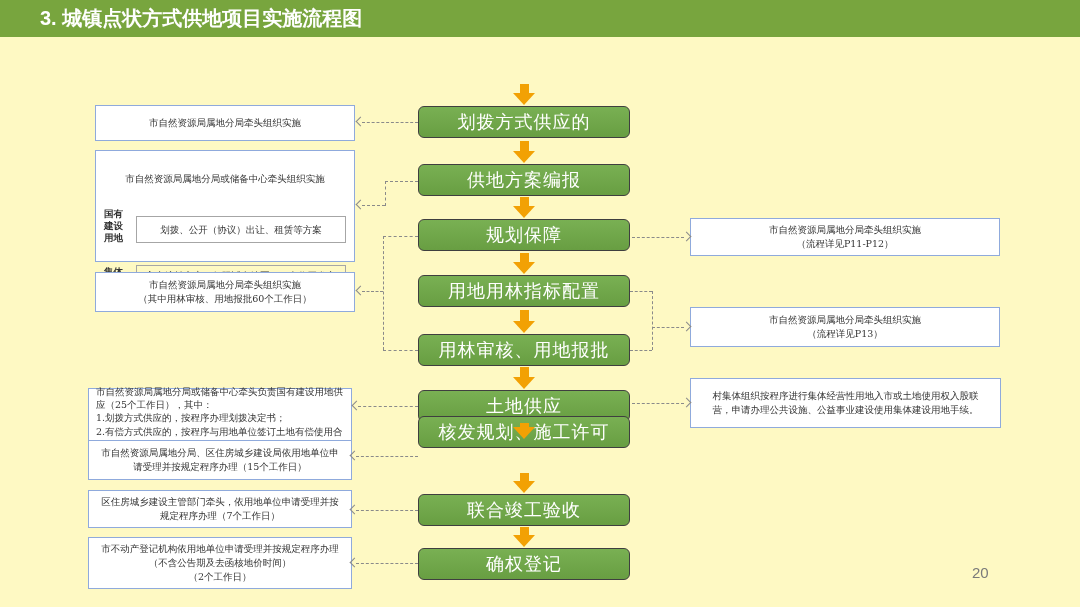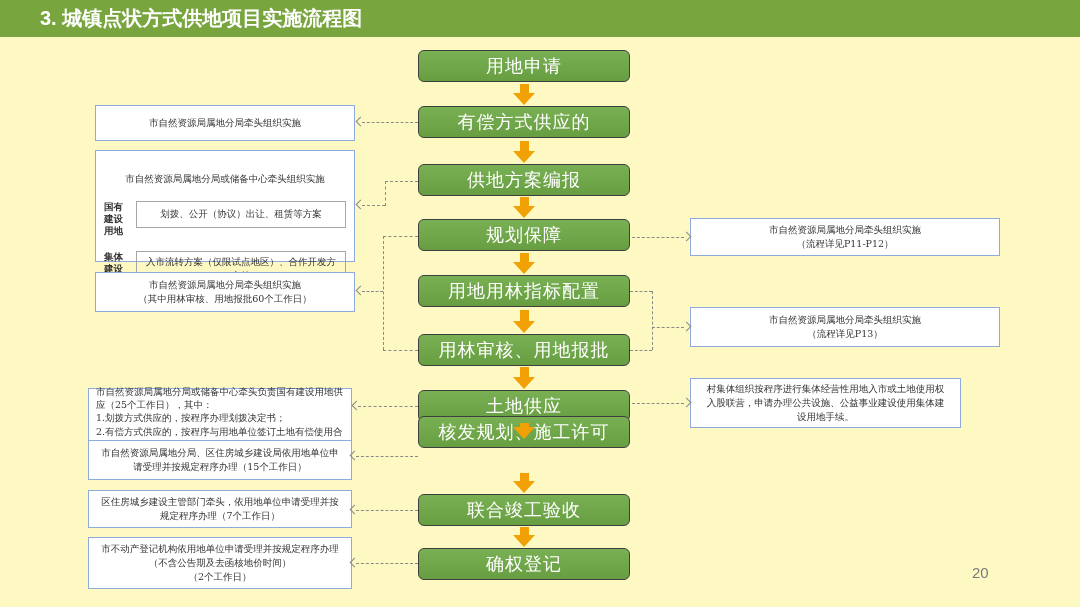--- a/index.html
+++ b/index.html
@@ -35,25 +35,25 @@
   .note.left-align { text-align:left; justify-content:flex-start; line-height:1.4; padding:4px 7px; }
   .ln1{left:95px;  top:105px; width:260px; height:36px;}
   .ln2{left:95px;  top:150px; width:260px; height:112px; display:block; padding:5px 8px 5px 8px;}
   .ln3{left:95px;  top:272px; width:260px; height:40px;}
   .ln4{left:88px;  top:372px; width:264px; height:60px;margin-top:16px;}
   .ln5{left:88px;  top:440px; width:264px; height:40px;}
   .ln6{left:88px;  top:490px; width:264px; height:38px;}
   .ln7{left:88px;  top:537px; width:264px; height:52px;}
   .rn1{left:690px; top:218px; width:310px; height:38px;}
   .rn2{left:690px; top:307px; width:310px; height:40px;}
-  .rn3{left:690px; top:378px; width:271px; height:50px; padding:10px 14px;}
+  .rn3{left:690px; top:378px; width:311px; height:50px; padding:10px 14px;}
 
   
   .ln2-title { text-align:center; margin-top:2px; }
-  .ln2-row { display:flex; align-items:flex-start; }
+  .ln2-row { display:flex; align-items:flex-end; margin-top:7px; }
   .ln2-label { width:32px; font-weight:bold; text-align:left; line-height:1.25; white-space:pre-line;
                display:flex; align-items:center; }
   .ln2-inner { flex:1; border:1px solid #A6A6A6; display:flex; align-items:center; justify-content:center;
                text-align:center; padding:3px 8px; min-height:27px; }
 
   
   .conn-h { position:absolute; height:0; border-top:1px dashed #8a8a8a; }
   .conn-v { position:absolute; width:0; border-left:1px dashed #8a8a8a; }
   .chev { position:absolute; width:7px; height:7px; }
   .chev-left  { border-top:1.5px solid #8a8a8a; border-left:1.5px solid #8a8a8a; transform:rotate(-45deg); }
@@ -79,25 +79,22 @@
 </style>
 </head>
 <body>
 
 <div class="stage">
 
   <div class="header">
     <div class="header-title">3. 城镇点状方式供地项目实施流程图</div>
   </div>
 
-  <div class="step s0">
-      <span>用地申请</span>
-    </div>
   <div class="step s1">
-      <span>有偿方式供应的</span>
+      <span>划拨方式供应的</span>
     </div>
   <div class="step s2">
       <span>供地方案编报</span>
     </div>
   <div class="step s3">
       <span>规划保障</span>
     </div>
   <div class="step s4">
       <span>用地用林指标配置</span>
     </div>

